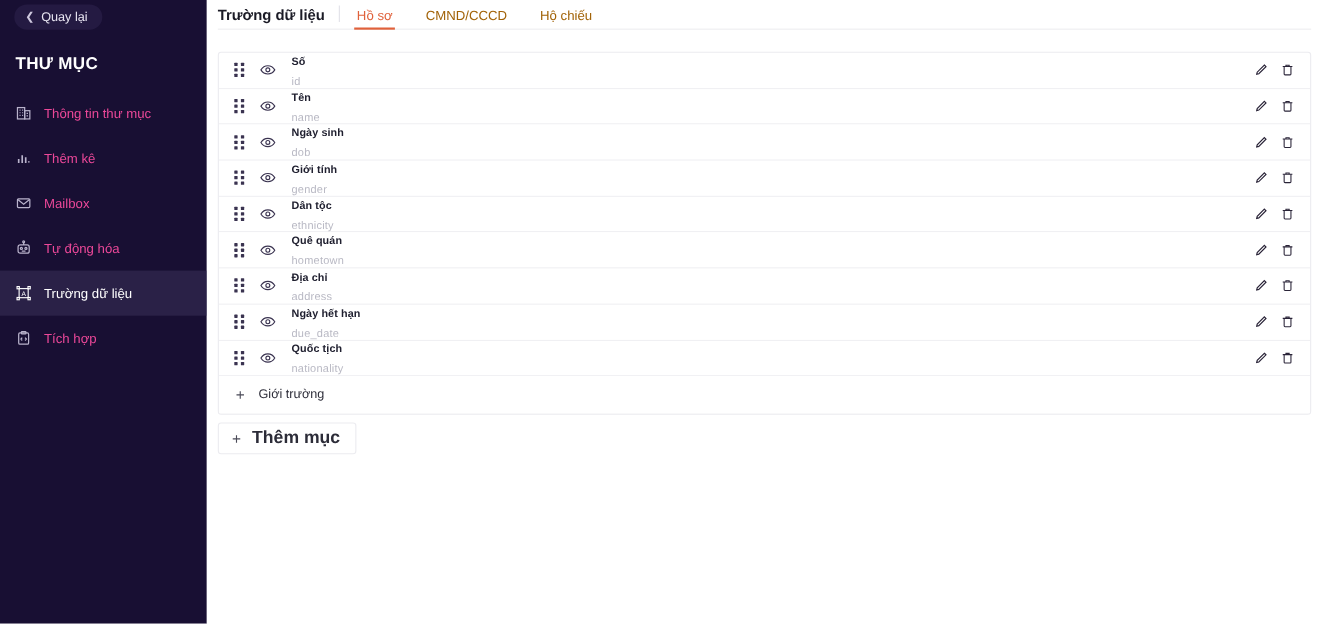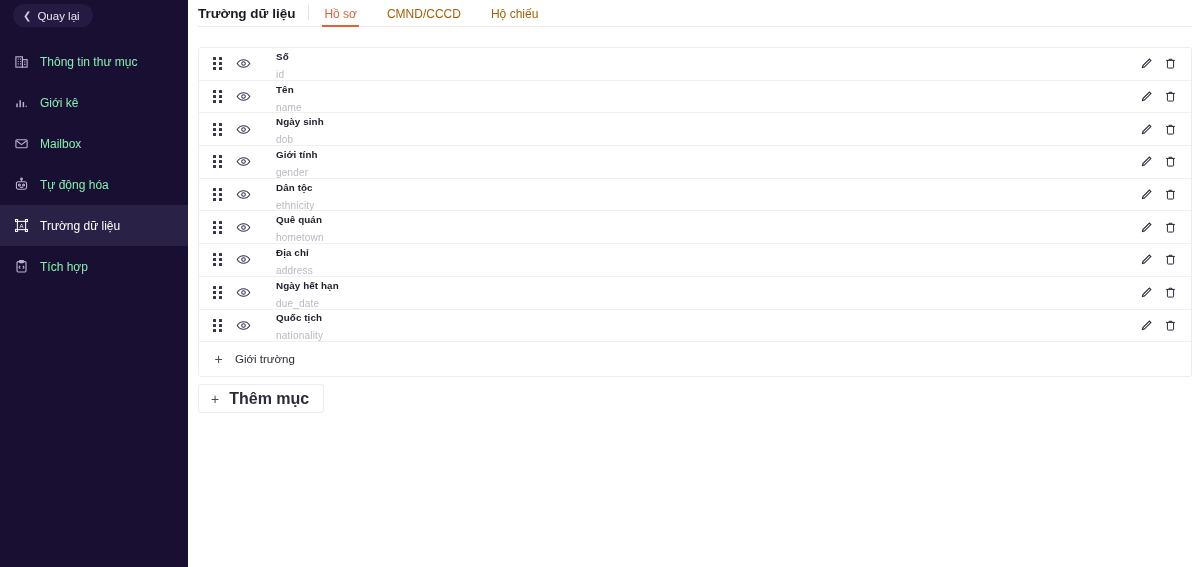--- a/index.html
+++ b/index.html
@@ -40,21 +40,21 @@
     font-weight: bold;
     letter-spacing: .3px;
   }
   .nav { margin-top: 14px; }
   .nav-item {
     height: 41px;
     display: flex;
     align-items: center;
     gap: 10px;
     padding-left: 13px;
-    color: #86efac;
+    color: #ec4899;
     font-size: 12px;
     cursor: pointer;
     position: relative;
   }
   .nav-item.active { background: #2a2147; color: #ffffff; }
   .nav-item .ico {
     width: 17px; height: 17px;
     display: inline-flex; align-items: center; justify-content: center;
     flex: 0 0 17px;
   }
@@ -129,21 +129,21 @@
     grid-template-rows: repeat(3, 3px);
     gap: 2px 3px;
     align-content: center;
     justify-content: start;
     cursor: grab;
     flex: 0 0 12px;
   }
   .drag i { width: 3px; height: 3px; background: #3a3350; border-radius: .5px; display: block; }
   .eye { margin-left: 11px; flex: 0 0 16px; display: flex; align-items: center; cursor: pointer; }
   .eye svg { width: 15px; height: 15px; display: block; }
-  .fmeta { margin-left: 24px; line-height: 1.12; flex: 1 1 auto; min-width: 0; }
+  .fmeta { margin-left: 13px; line-height: 1.12; flex: 1 1 auto; min-width: 0; }
   .flabel { font-size: 9.8px; color: #202030; font-weight: bold; letter-spacing: .1px; }
   .fkey { font-size: 10px; color: #b9b9c4; margin-top: 1px; letter-spacing: .2px; }
   .facts { display: flex; align-items: center; gap: 11px; flex: 0 0 auto; padding-right: 4px; }
   .facts span { cursor: pointer; display: flex; align-items: center; }
   .facts svg { width: 13px; height: 13px; display: block; }
 
   .addfield {
     height: 34px;
     display: flex;
     align-items: center;
@@ -175,20 +175,21 @@
 
 <div class="app">
 
   <aside class="sidebar">
 
     <div class="back-btn">
       <span class="chev">❮</span>
       <span>Quay lại</span>
     </div>
 
+    <div class="dir-title">THƯ MỤC</div>
 
     <nav class="nav">
 
       <div class="nav-item">
         <span class="ico">
           <svg viewBox="0 0 16 16" fill="none" stroke-width="1.2">
             <rect x="2" y="3" width="7" height="11"></rect>
               <rect x="9" y="6" width="5" height="8"></rect>
             <line x1="4" y1="5.5" x2="5" y2="5.5"></line>
               <line x1="6.5" y1="5.5" x2="7.5" y2="5.5"></line>
@@ -205,21 +206,21 @@
 
       <div class="nav-item">
         <span class="ico">
           <svg viewBox="0 0 16 16" fill="none" stroke-width="1.6">
             <line x1="3.2" y1="13" x2="3.2" y2="9"></line>
             <line x1="6.6" y1="13" x2="6.6" y2="5.5"></line>
             <line x1="10" y1="13" x2="10" y2="7.5"></line>
             <line x1="13" y1="12.6" x2="13" y2="11.4"></line>
           </svg>
         </span>
-        <span>Giới kê</span>
+        <span>Thêm kê</span>
       </div>
 
       <div class="nav-item">
         <span class="ico">
           <svg viewBox="0 0 16 16" fill="none" stroke-width="1.2">
             <rect x="2" y="4" width="12" height="8.5" rx="1"></rect>
             <polyline points="2.6,5 8,9.2 13.4,5"></polyline>
           </svg>
         </span>
         <span>Mailbox</span>

